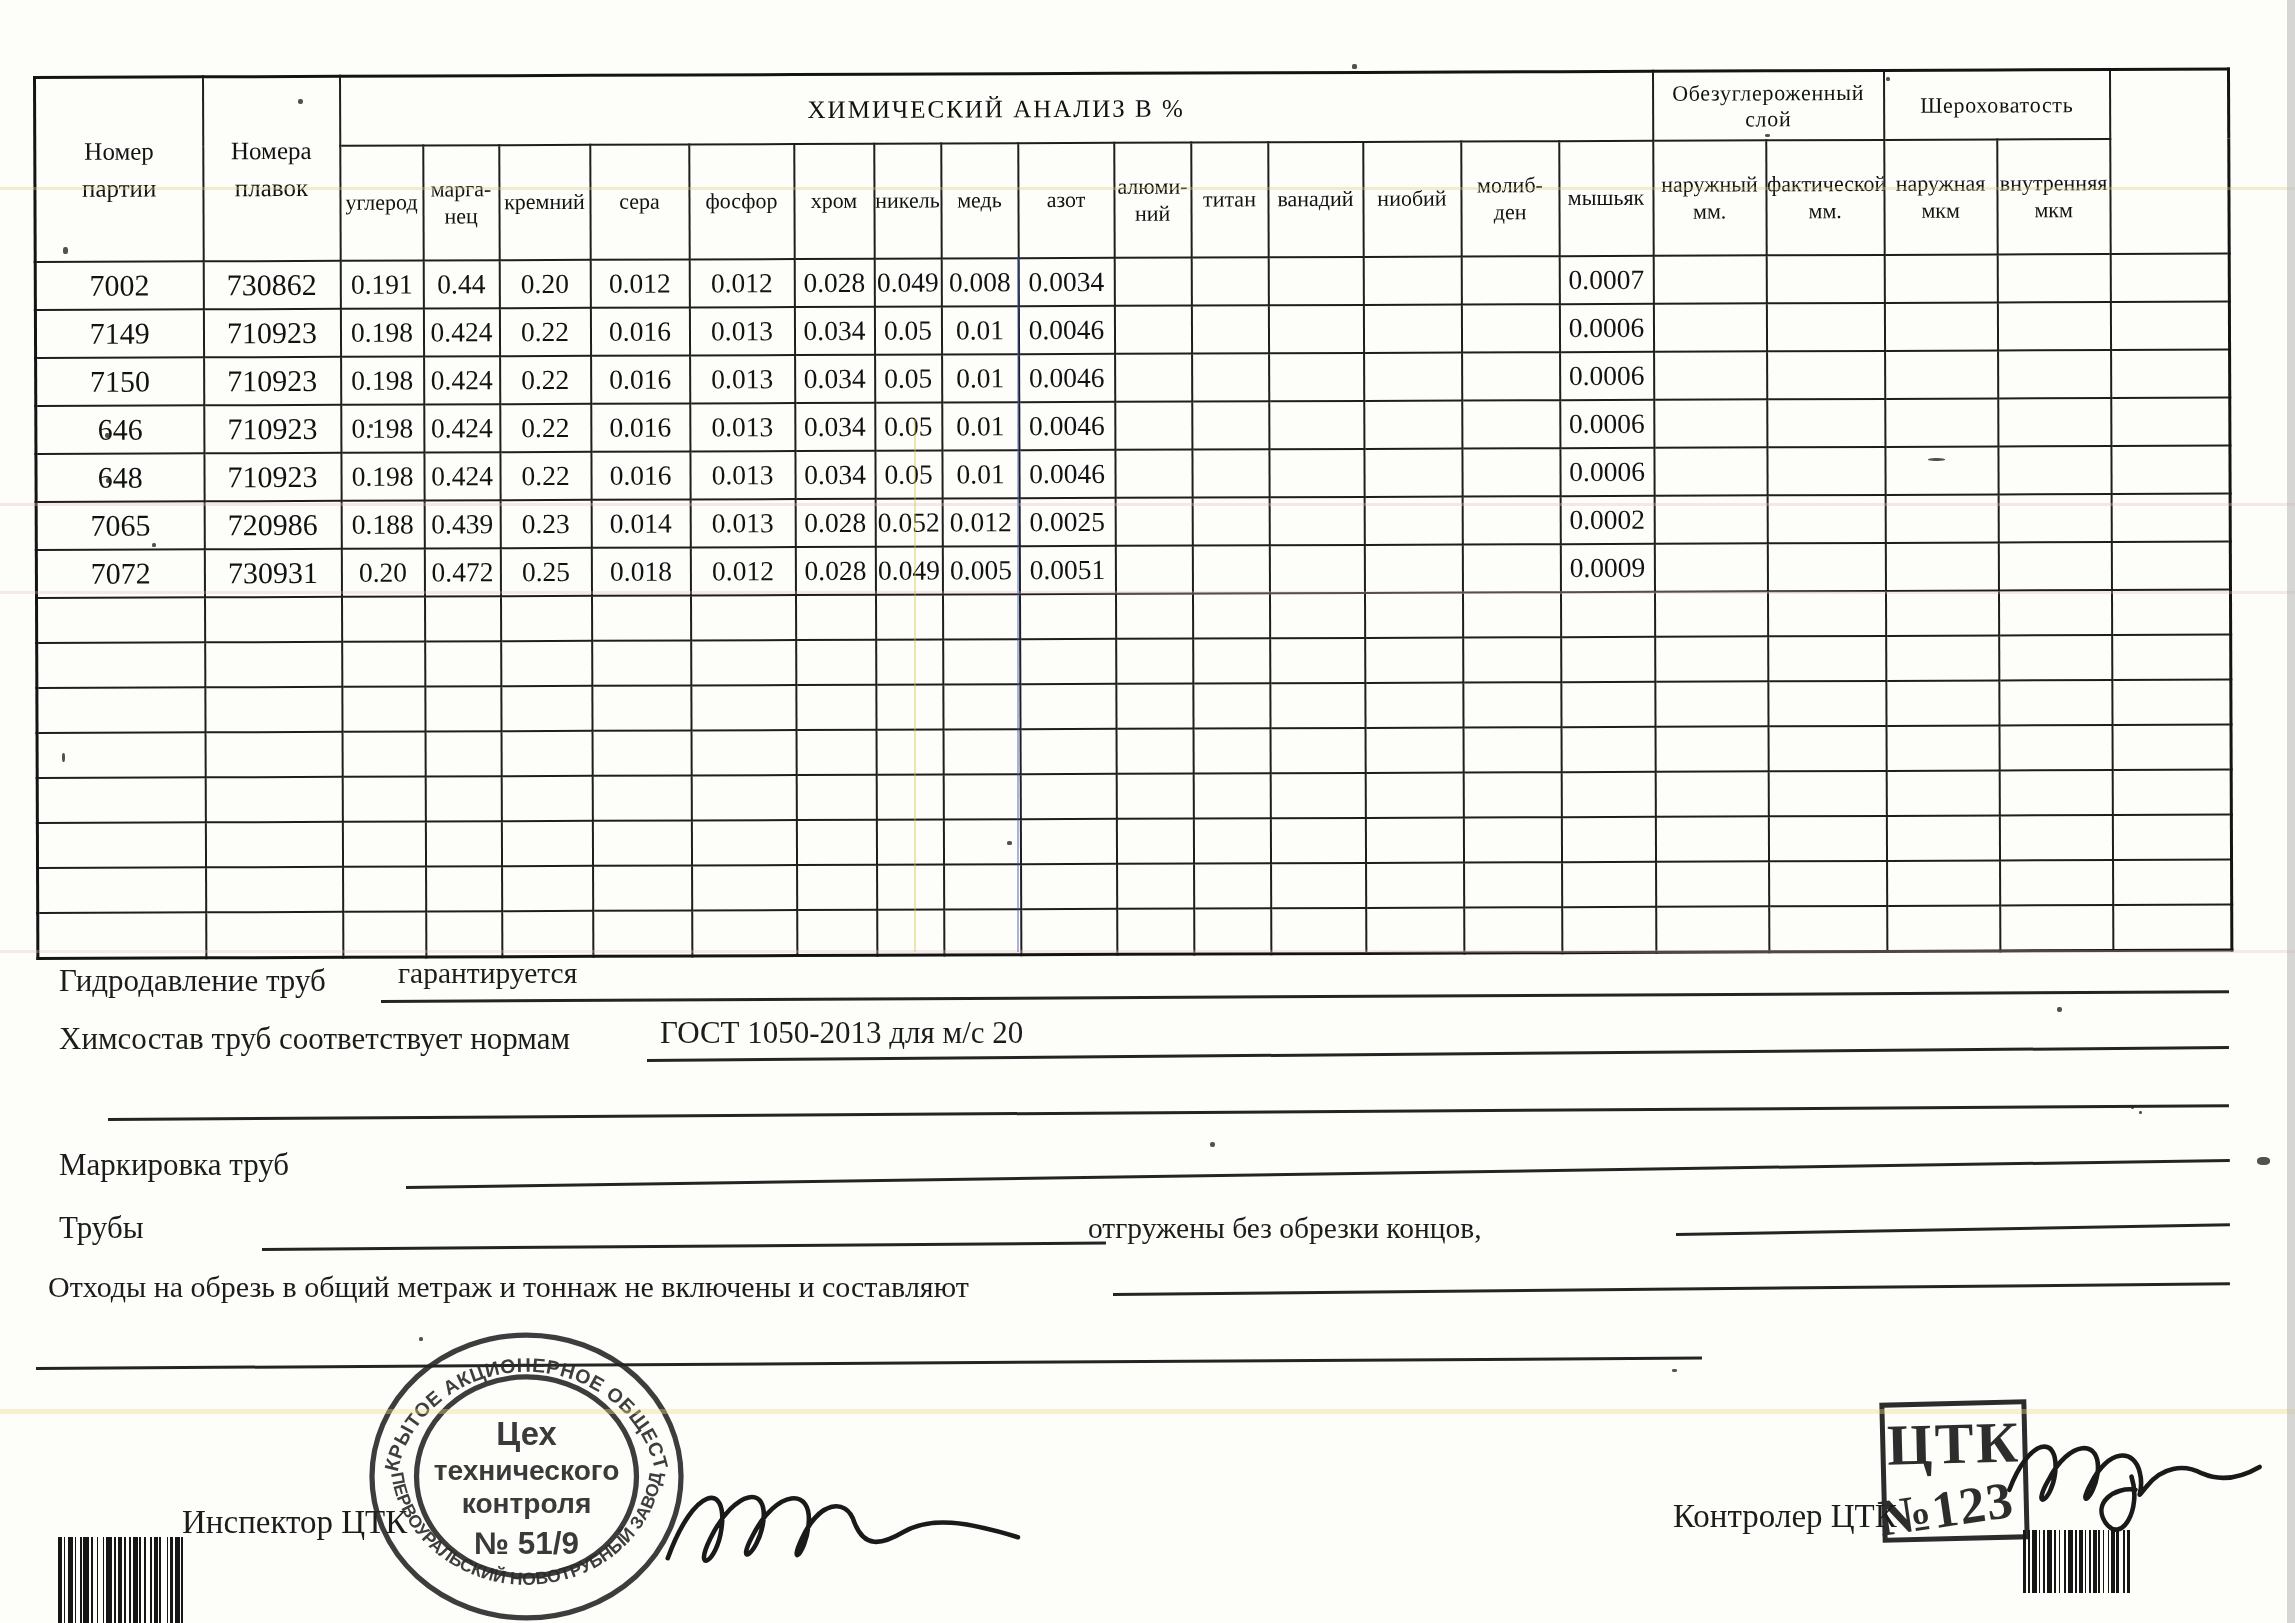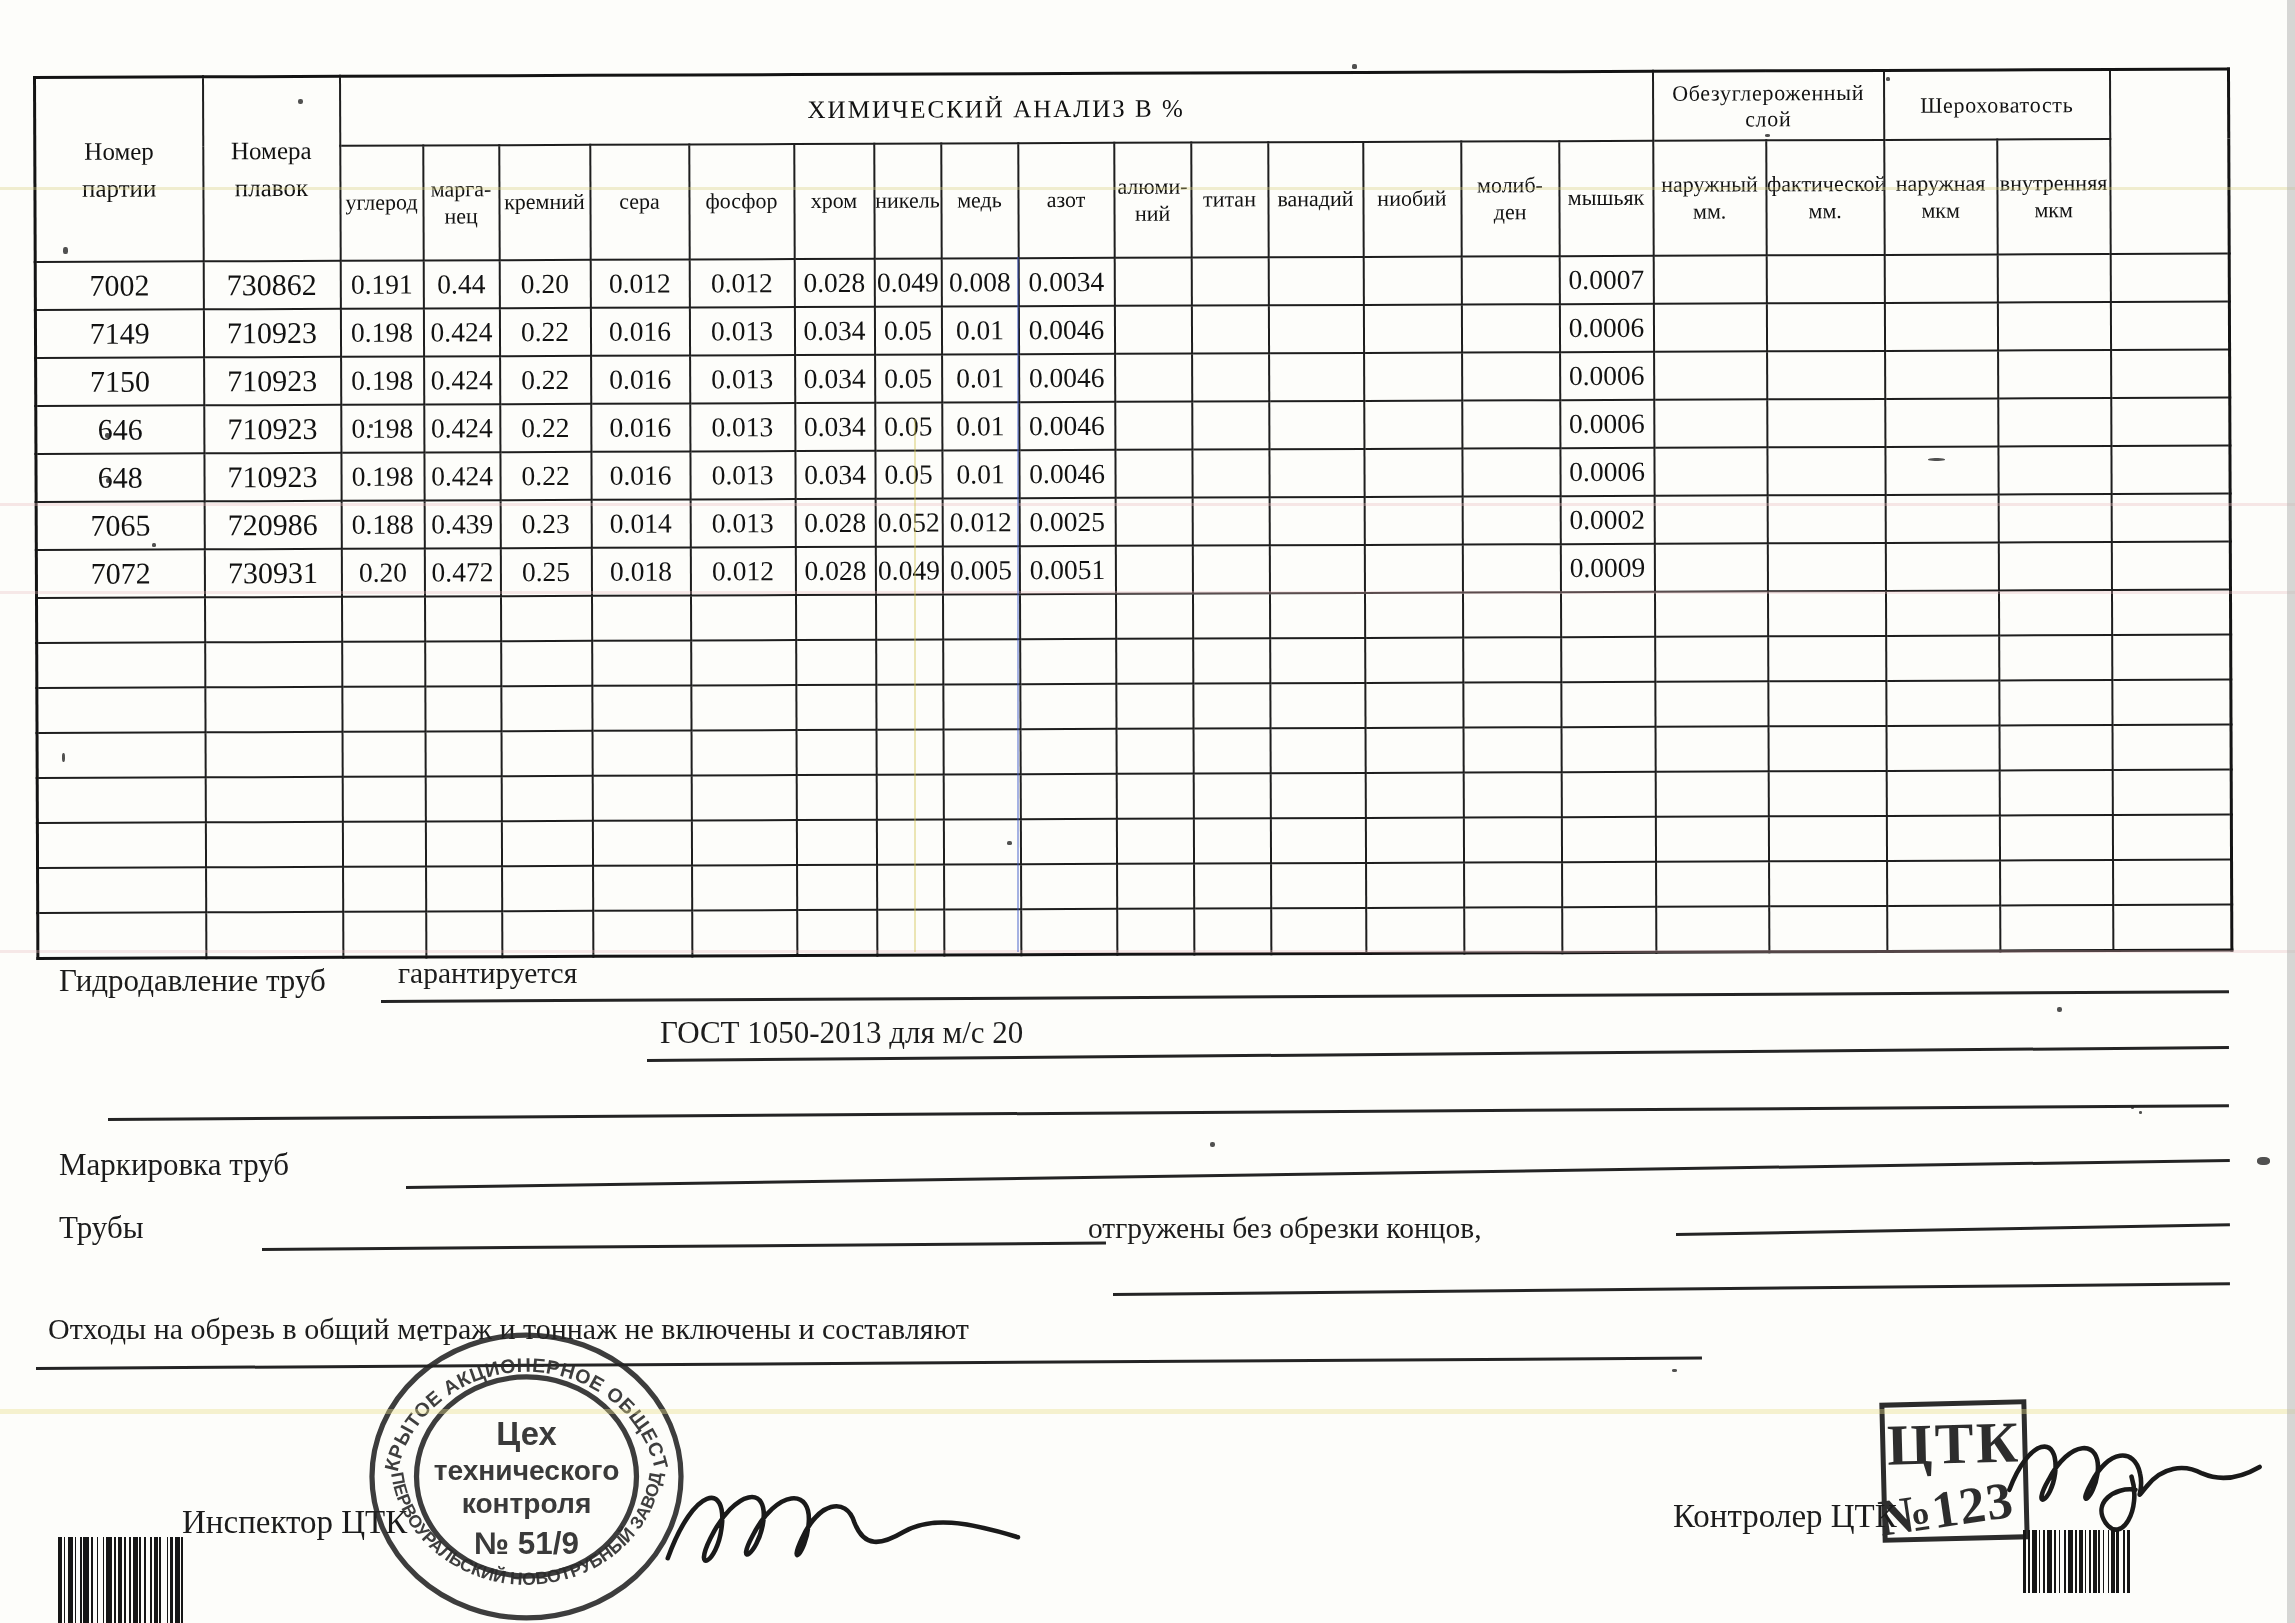--- a/index.html
+++ b/index.html
@@ -472,34 +472,35 @@
             <td class="data"></td>
           </tr>
         </tbody>
     </table>
   </div>
 
   <div class="lbl" style="left:59px;top:963px;">Гидродавление труб</div>
   <div class="val" style="left:398px;top:957px;">гарантируется</div>
   <div class="uline" style="left:381px;top:1000px;width:1848px;transform:rotate(-0.30deg);"></div>
 
+  <div class="lbl" style="left:59px;top:1021px;">Химсостав труб соответствует нормам</div>
   <div class="val" style="left:660px;top:1015px;font-size:31px;">ГОСТ 1050-2013 для м/с 20</div>
   <div class="uline" style="left:647px;top:1059px;width:1582px;transform:rotate(-0.47deg);"></div>
 
   <div class="uline" style="left:108px;top:1118px;width:2121px;transform:rotate(-0.37deg);"></div>
 
   <div class="lbl" style="left:59px;top:1147px;">Маркировка труб</div>
   <div class="uline" style="left:406px;top:1186px;width:1824px;transform:rotate(-0.85deg);"></div>
 
   <div class="lbl" style="left:59px;top:1210px;">Трубы</div>
   <div class="uline" style="left:262px;top:1248px;width:844px;transform:rotate(-0.44deg);"></div>
   <div class="val" style="left:1088px;top:1212px;">отгружены без обрезки концов,</div>
   <div class="uline" style="left:1676px;top:1233px;width:554px;transform:rotate(-1.0deg);"></div>
 
-  <div class="lbl" style="left:48px;top:1270px;font-size:30px;margin-top:42px;">Отходы на обрезь в общий метраж и тоннаж не включены и составляют</div>
+  <div class="lbl" style="left:48px;top:1270px;font-size:30px;">Отходы на обрезь в общий метраж и тоннаж не включены и составляют</div>
   <div class="uline" style="left:1113px;top:1293px;width:1117px;transform:rotate(-0.55deg);"></div>
 
   <div class="uline" style="left:36px;top:1367px;width:1666px;transform:rotate(-0.36deg);"></div>
 
 
   <div class="lbl" style="left:182px;top:1504px;font-size:33px;">Инспектор ЦТК</div>
   <div class="lbl" style="left:1673px;top:1498px;font-size:33px;">Контролер ЦТК</div>
 
   <svg width="419" height="419" viewBox="0 0 640 640" style="position:absolute;left:317px;top:1267px;">
     <g fill="none" stroke="#232323" stroke-width="8" opacity="0.88">

